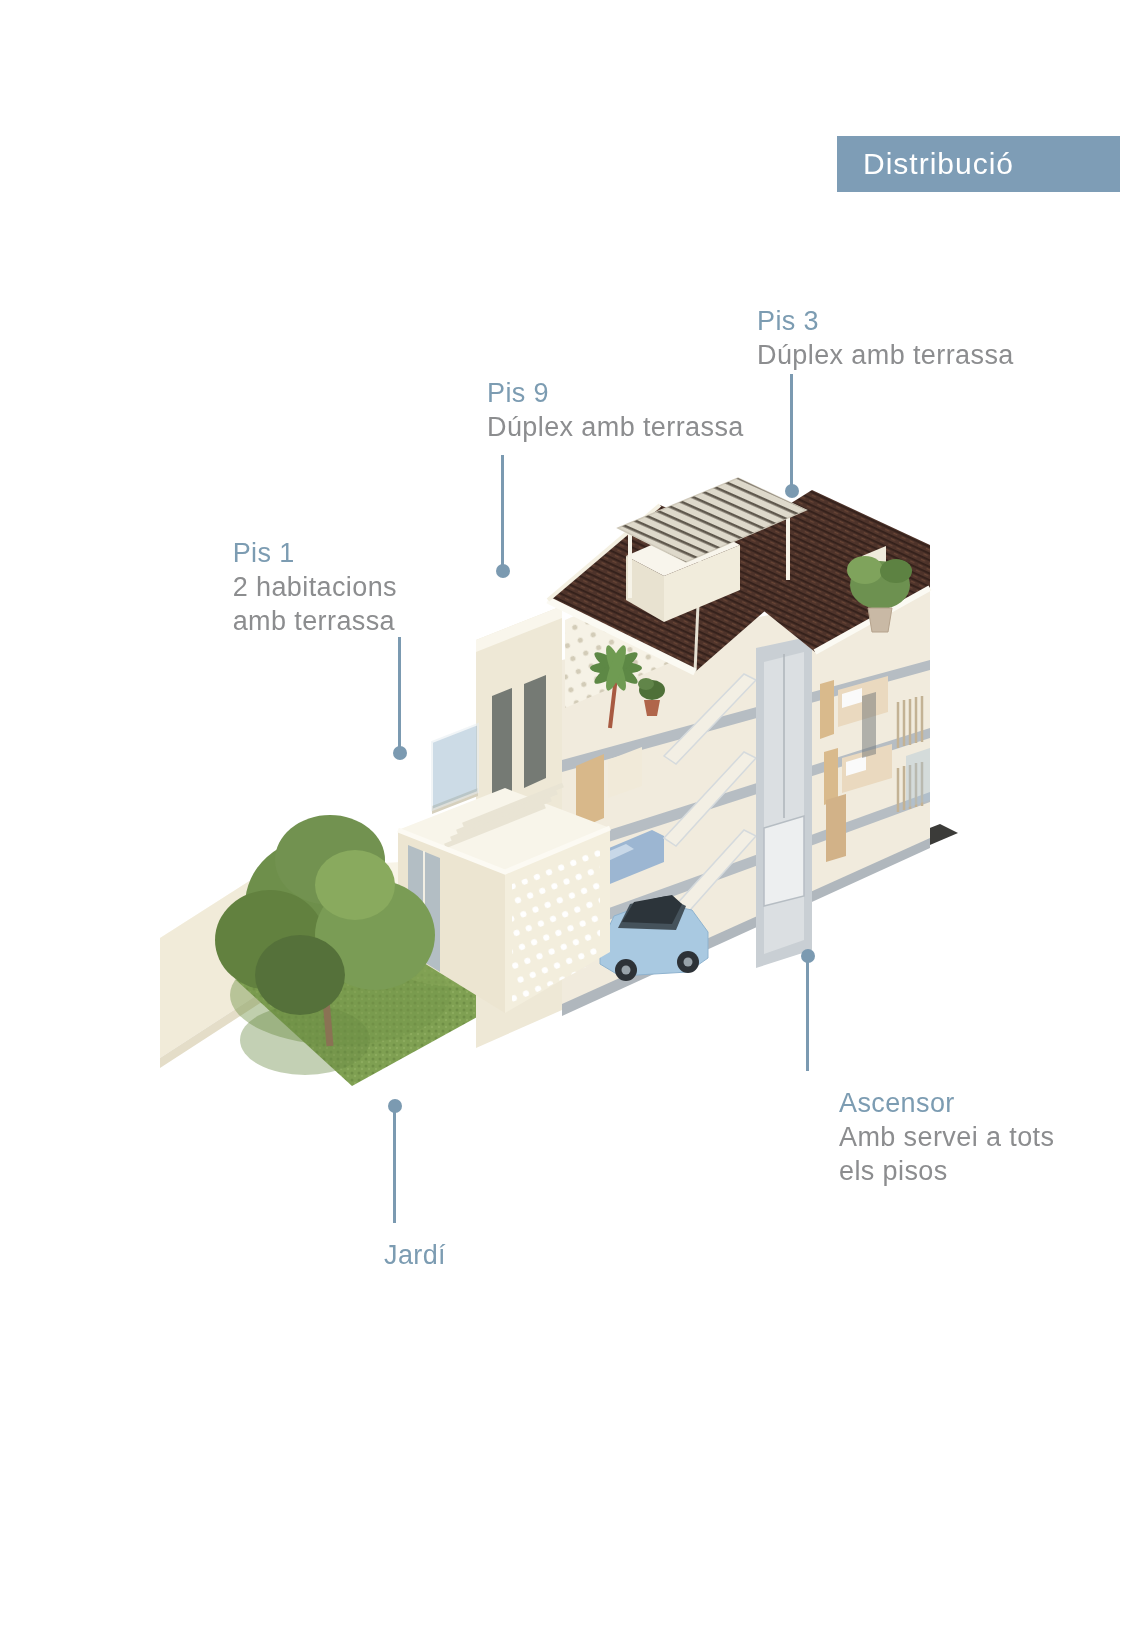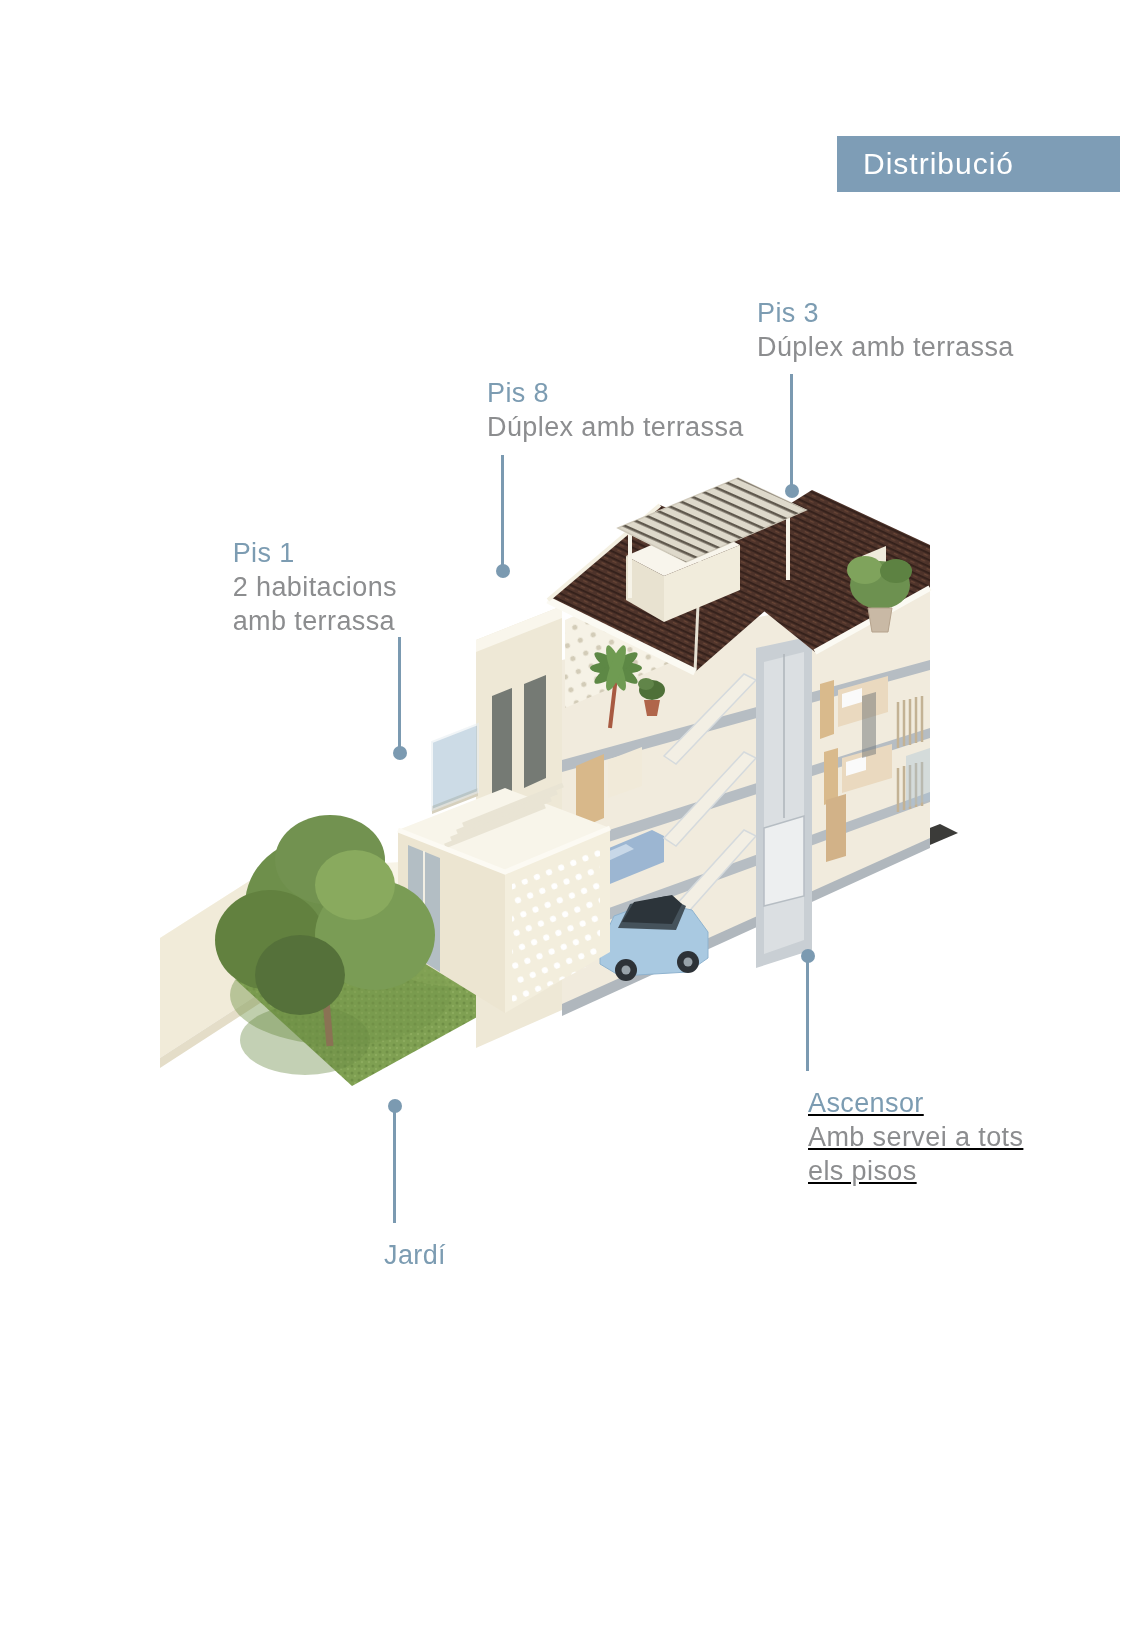--- a/index.html
+++ b/index.html
@@ -20,32 +20,32 @@
     font-weight:400;
     margin-top:16px;
   }
   .illustration{position:absolute;left:0;top:0;width:1125px;height:1625px;pointer-events:none;}
   .leader{position:absolute;width:3px;background:var(--leader,#7b9ab1);}
   .dot{position:absolute;width:14px;height:14px;border-radius:50%;background:var(--leader,#7b9ab1);}
   .label{position:absolute;font-size:27px;line-height:34px;letter-spacing:.4px;}
   .label .t{color:var(--label-accent,#7b9ab1);font-weight:500;display:block;}
   .label .s{color:var(--label-text,#8c8d8f);font-weight:400;display:block;}
   .label.right{}
-  #label-pis3{left:757px;top:296px;}
+  #label-pis3{left:757px;top:304px;}
   #leader-pis3{left:790px;top:374px;height:112px;}
   #dot-pis3{left:785px;top:484px;}
   #label-pis2{left:487px;top:376px;}
   #leader-pis2{left:501px;top:455px;height:112px;}
   #dot-pis2{left:496px;top:564px;}
   #label-pis1{right:728px;top:536px;}
   #leader-pis1{left:398px;top:637px;height:112px;}
   #dot-pis1{left:393px;top:746px;}
   #dot-ascensor{left:801px;top:949px;}
   #leader-ascensor{left:806px;top:961px;height:110px;}
-  #label-ascensor{left:808px;top:1086px;text-decoration:underline;}
+  #label-ascensor{left:839px;top:1086px;}
   #dot-jardi{left:388px;top:1099px;}
   #leader-jardi{left:393px;top:1111px;height:112px;}
   #label-jardi{left:384px;top:1238px;}
 </style>
 </head>
 <body>
 
 <div class="page">
 
   <svg class="illustration" viewBox="0 0 1125 1625" aria-hidden="true">
@@ -232,21 +232,21 @@
   </div>
 
   <div class="label" id="label-pis3">
     <span class="t">Pis 3</span>
     <span class="s">Dúplex amb terrassa</span>
   </div>
   <div class="leader" id="leader-pis3"></div>
   <div class="dot" id="dot-pis3"></div>
 
   <div class="label" id="label-pis2">
-    <span class="t">Pis 8</span>
+    <span class="t">Pis 9</span>
     <span class="s">Dúplex amb terrassa</span>
   </div>
   <div class="leader" id="leader-pis2"></div>
   <div class="dot" id="dot-pis2"></div>
 
   <div class="label right" id="label-pis1">
     <span class="t">Pis 1</span>
     <span class="s">2 habitacions</span>
     <span class="s">amb terrassa</span>
   </div>

